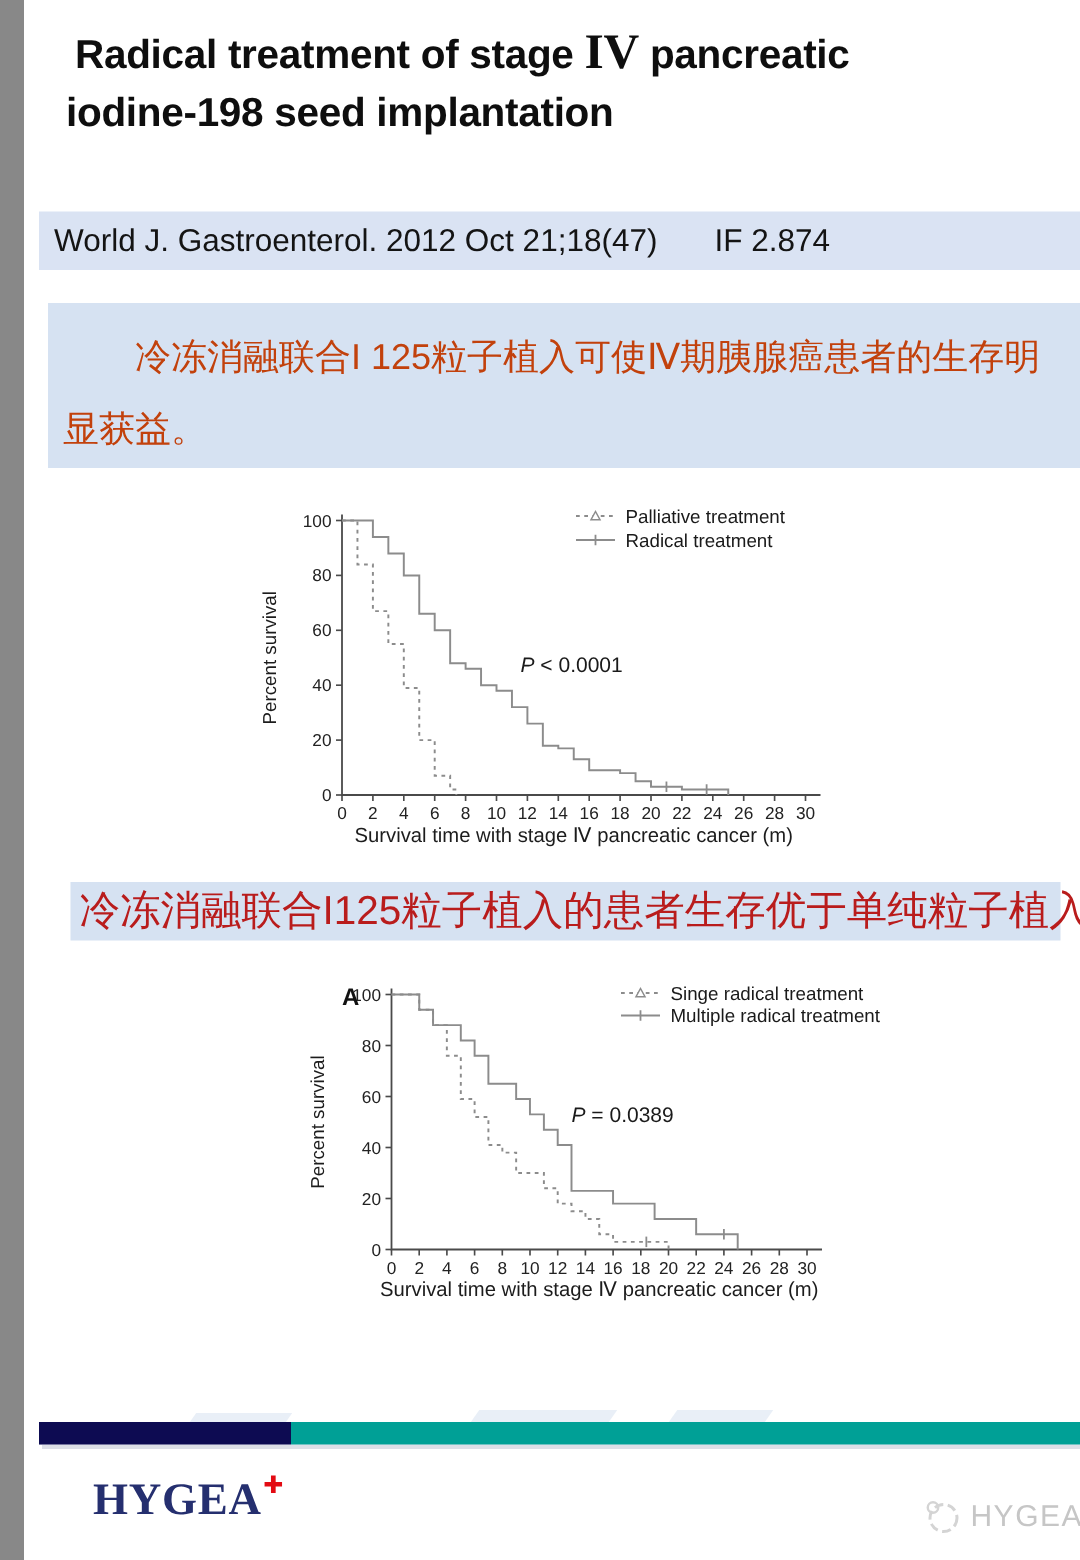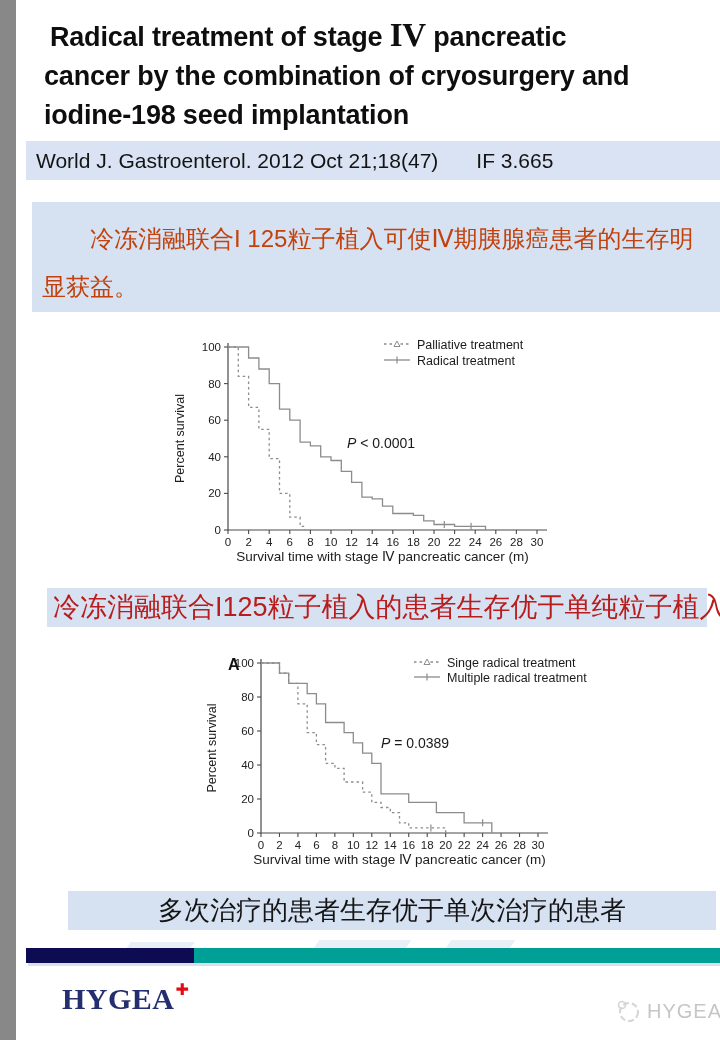--- a/index.html
+++ b/index.html
@@ -53,27 +53,26 @@
     color:#c9c9c9;}
   .watermark-text{font-size:20px;letter-spacing:1px;margin-left:6px;color:#c6c6c6;}
 </style>
 </head>
 <body>
 
 <div class="slide">
 
   <div class="title-block">
     <div class="title-line1"><span>Radical treatment of stage </span><span class="roman">IV</span><span> pancreatic</span></div>
-    <div>cancer by the combination of cryosurgery and</div>
     <div>iodine-198 seed implantation</div>
   </div>
 
   <div class="journal-bar">
     <span class="journal-citation">World J. Gastroenterol. 2012 Oct 21;18(47)</span>
-    <span class="journal-if">IF 3.665</span>
+    <span class="journal-if">IF 2.874</span>
   </div>
 
   <div class="summary-box">
     <p>冷冻消融联合I 125粒子植入可使Ⅳ期胰腺癌患者的生存明显获益。</p>
   </div>
 
   <div id="chart1" class="chart"><svg width="415" height="242" viewBox="0 0 415 242" font-family="&quot;Liberation Sans&quot;,&quot;DejaVu Sans&quot;,sans-serif">
         <path d="M 64 13 V 200 H 383" fill="none" stroke="#4a4a4a" stroke-width="1.2"></path>
         <line x1="64" y1="200" x2="60" y2="200" stroke="#4a4a4a" stroke-width="1.1"></line>
         <text x="57" y="204" text-anchor="end" font-size="11.5" fill="#222">0</text>
@@ -191,21 +190,20 @@
         <line x1="304.6" y1="177.3" x2="304.6" y2="184.3" stroke="#8c8c8c" stroke-width="1.2"></line>
         <line x1="236" y1="20" x2="262" y2="20" stroke="#8c8c8c" stroke-width="1.3" stroke-dasharray="2.5,3"></line>
         <path d="M 246 22.5 L 252 22.5 L 249 17 Z" fill="#fff" stroke="#8c8c8c" stroke-width="1"></path>
         <text x="269" y="24.5" font-size="12.5" fill="#1a1a1a">Singe radical treatment</text>
         <line x1="236" y1="35" x2="262" y2="35" stroke="#8c8c8c" stroke-width="1.3"></line>
         <line x1="249" y1="31.5" x2="249" y2="38.5" stroke="#8c8c8c" stroke-width="1.2"></line>
         <text x="269" y="39.5" font-size="12.5" fill="#1a1a1a">Multiple radical treatment</text>
         <text x="203" y="106" font-size="14" fill="#1a1a1a"><tspan font-style="italic">P</tspan><tspan> = 0.0389</tspan></text>
       </svg></div>
 
-  <div class="caption-bottom">多次治疗的患者生存优于单次治疗的患者</div>
 
   <div class="deco deco1"></div>
   <div class="deco deco2"></div>
   <div class="deco deco3"></div>
 
   <div class="stripe">
     <div class="stripe-navy"></div>
     <div class="stripe-teal"></div>
   </div>
 

